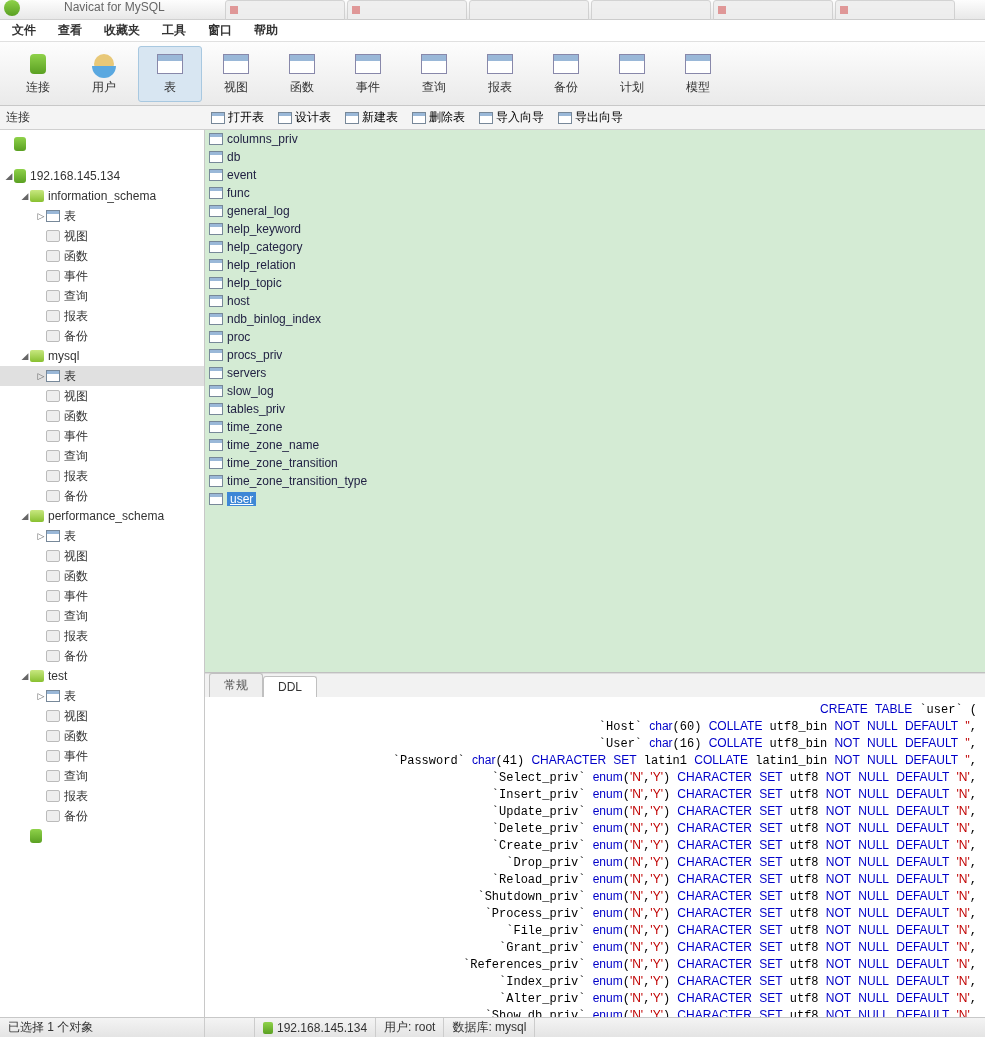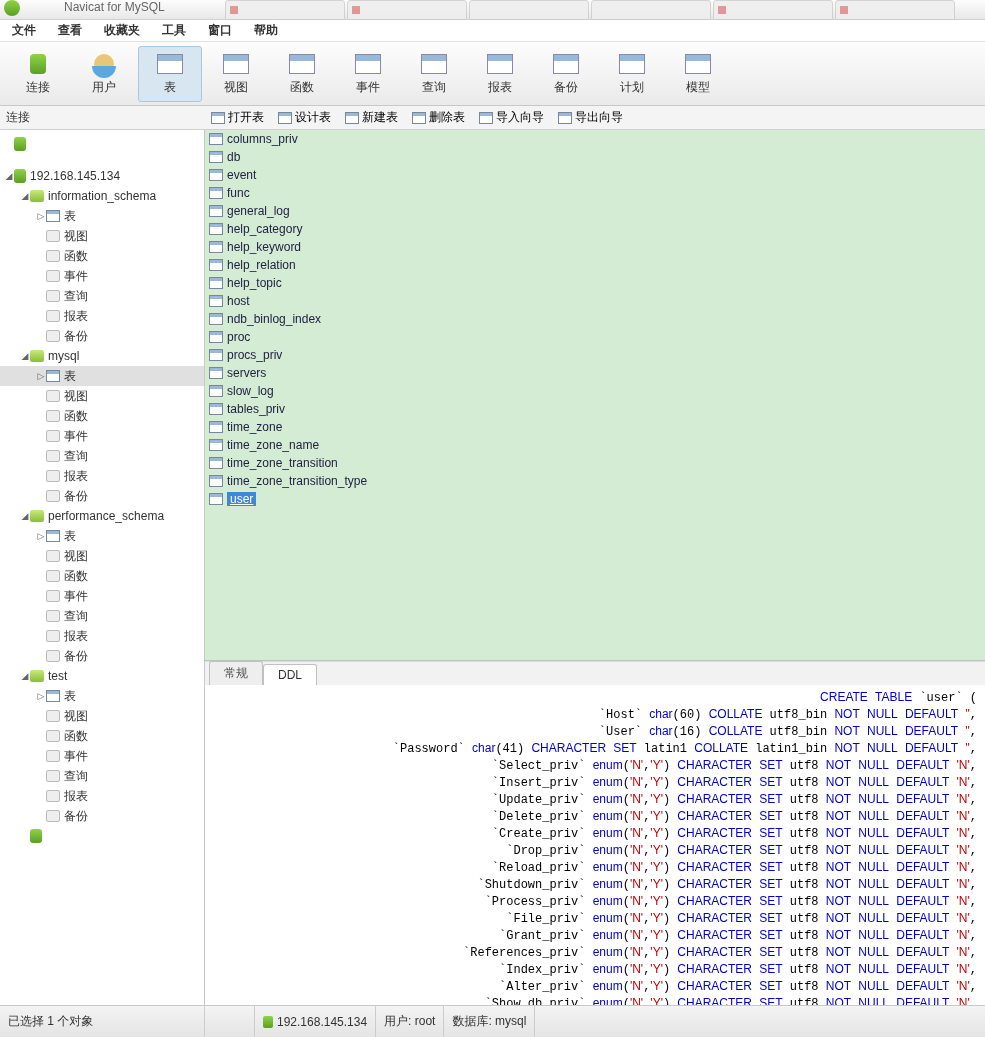--- a/index.html
+++ b/index.html
@@ -47,21 +47,21 @@
 .tl-row .ico { width: 14px; height: 12px; background:#fff; border:1px solid #789; margin-right:4px; position:relative;}
 .tl-row .ico::before{content:'';position:absolute;left:0;right:0;top:0;height:3px;background:#9ab8d8;}
 .tl-row .lbl { color: #224; }
 .tabs-bottom { height: 24px; background: #f2f2f2; display: flex; align-items: flex-end; padding: 0 4px; border-top: 1px solid #ddd; }
 .tabs-bottom .tab { padding: 3px 14px; border: 1px solid #c0c0c0; background: #eee; border-bottom: none; color: #555; border-top-left-radius:3px;border-top-right-radius:3px;}
 .tabs-bottom .tab.active { background: #fff; color: #333; }
 .ddl { height: 320px; background: #fff; overflow: auto; padding: 4px 8px; font-family: "Courier New", monospace; white-space: pre; color: #000; line-height: 16px; text-align: right; }
 .ddl .kw { color: #0000c8; }
 .ddl .ty { color: #0000c8; }
 .ddl .str { color: #c00000; }
-.statusbar { height: 32px; background: linear-gradient(#f4f4f4, #e4e4e4); border-top: 1px solid #c8c8c8; display: flex; align-items: center; font-size: 12px; color: #333; }
+.statusbar { height: 20px; background: linear-gradient(#f4f4f4, #e4e4e4); border-top: 1px solid #c8c8c8; display: flex; align-items: center; font-size: 12px; color: #333; }
 .statusbar .cell { padding: 0 8px; border-right: 1px solid #ccc; height: 100%; display: flex; align-items: center; }
 .statusbar .cell.first { width: 205px; }
 .blur { filter: blur(3px); opacity:.6; }
 </style>
 </head>
 <body>
 
 <div class="titlebar">
   <div class="app-icon"></div>
   <span class="title">Navicat for MySQL</span>
@@ -389,25 +389,25 @@
         <div class="tl-row">
           <div class="ico"></div>
           <span class="lbl">func</span>
         </div>
         <div class="tl-row">
           <div class="ico"></div>
           <span class="lbl">general_log</span>
         </div>
         <div class="tl-row">
           <div class="ico"></div>
+          <span class="lbl">help_keyword</span>
+        </div>
+        <div class="tl-row">
+          <div class="ico"></div>
           <span class="lbl">help_category</span>
-        </div>
-        <div class="tl-row">
-          <div class="ico"></div>
-          <span class="lbl">help_keyword</span>
         </div>
         <div class="tl-row">
           <div class="ico"></div>
           <span class="lbl">help_relation</span>
         </div>
         <div class="tl-row">
           <div class="ico"></div>
           <span class="lbl">help_topic</span>
         </div>
         <div class="tl-row">

